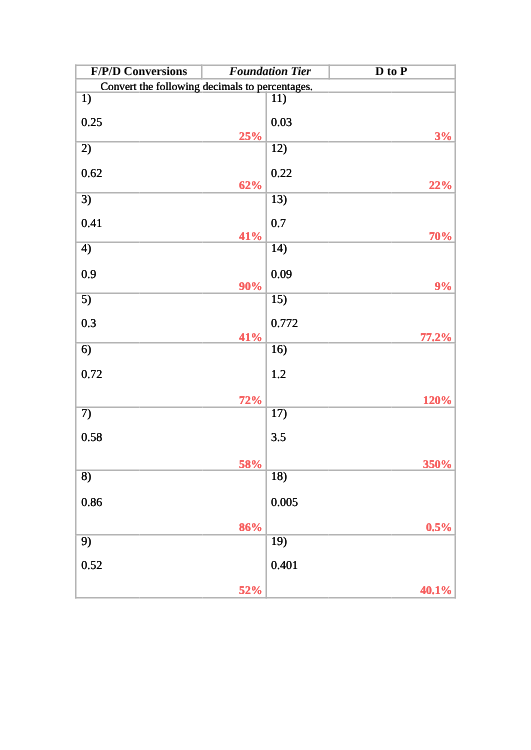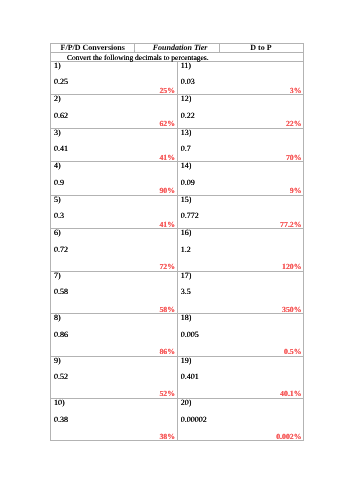--- a/index.html
+++ b/index.html
@@ -154,27 +154,15 @@
         <span class="qnum">9)</span>
         <span class="qval">0.52</span>
         <span class="qans">52%</span>
       </td>
       <td class="qcell tall" colspan="3">
         <span class="qnum">19)</span>
         <span class="qval">0.401</span>
         <span class="qans">40.1%</span>
       </td>
     </tr>
-    <tr class="qrow">
-      <td class="qcell tall" colspan="3">
-        <span class="qnum">10)</span>
-        <span class="qval">0.38</span>
-        <span class="qans">38%</span>
-      </td>
-      <td class="qcell tall" colspan="3">
-        <span class="qnum">20)</span>
-        <span class="qval">0.00002</span>
-        <span class="qans">0.002%</span>
-      </td>
-    </tr>
     </tbody>
   </table>
 </div>
 
 </body></html>

